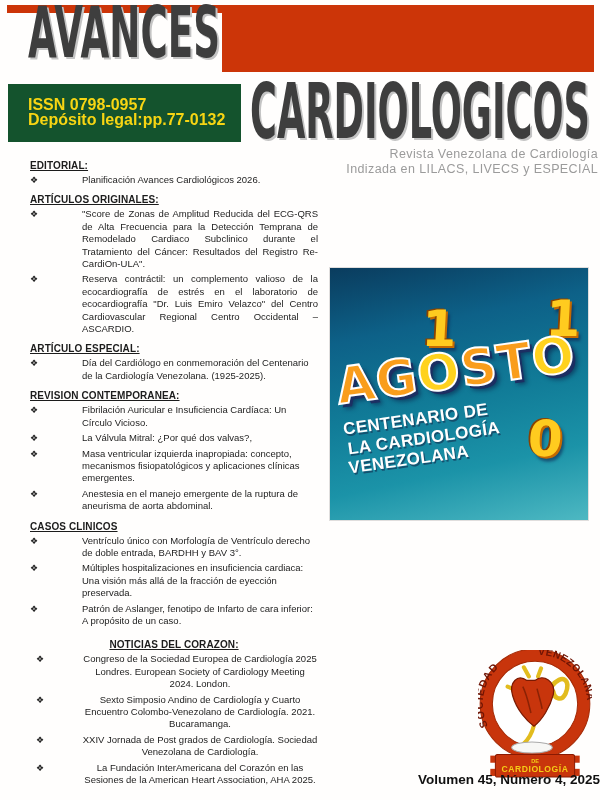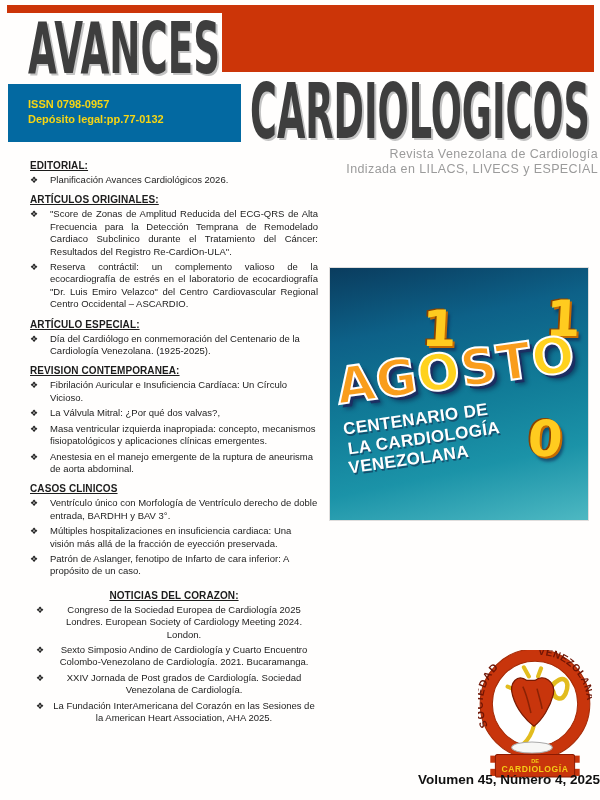--- a/index.html
+++ b/index.html
@@ -1,38 +1,38 @@
 <!DOCTYPE html>
 <html><head>
 <meta charset="utf-8">
 <style>
   html,body{margin:0;padding:0;background:#ffffff;}
   .page{position:relative;width:600px;height:800px;background:#fffefd;overflow:hidden;
         font-family:"Liberation Sans",sans-serif;}
   
   .topbar{position:absolute;left:7px;top:5px;width:587px;height:8px;background:#cc3508;}
-  .title1-wrap{position:absolute;left:26px;top:16px;width:196px;height:64px;
+  .title1-wrap{position:absolute;left:26px;top:0;width:196px;height:64px;
                filter:drop-shadow(2px 2px 0px #c4c4c4);}
   .redblock{position:absolute;left:222px;top:13px;width:372px;height:59px;background:#cc3508;}
-  .issn-block{position:absolute;left:8px;top:84px;width:233px;height:58px;background:#0369a1;
-              color:#f7d513;font-weight:bold;font-size:11px;line-height:15px;
+  .issn-block{position:absolute;left:8px;top:84px;width:233px;height:58px;background:#14532d;
+              color:#f7d513;font-weight:bold;font-size:16px;line-height:15px;
               padding:13px 0 0 20px;box-sizing:border-box;}
   .title2-wrap{position:absolute;left:248px;top:74px;width:346px;height:74px;
                filter:drop-shadow(2px 2px 0px #c4c4c4);}
   .tagline{position:absolute;left:248px;top:147px;width:350px;text-align:right;
            color:#9b9b9b;font-size:12.5px;line-height:15px;letter-spacing:0.4px;}
   
   .toc{position:absolute;left:30px;top:160px;width:288px;color:#1c1c1c;}
   .shdr{font-size:10px;font-weight:bold;text-decoration:underline;margin-bottom:3px;
         letter-spacing:0.1px;}
   .sec{margin-bottom:8px;}
   .sec.big-gap{margin-top:12px;text-align:center;}
   .item{display:flex;margin-bottom:3px;}
   .blt{flex:0 0 20px;width:20px;font-size:9px;line-height:12.4px;color:#222;}
-  .itx{flex:1;font-size:9.5px;line-height:12.4px;}
+  .itx{flex:1;font-size:9.5px;line-height:12.4px;margin-left:32px;}
   .itx.just{text-align:justify;}
   
   .poster{position:absolute;left:330px;top:268px;width:258px;height:252px;overflow:hidden;
           background:linear-gradient(168deg,#0a3c5e 0%,#0d6188 25%,#117c98 52%,#1b93a8 75%,#4db8c2 100%);
           box-shadow:0 0 0 1px #e0dedd;}
   .pdigit{position:absolute;font-family:"DejaVu Sans",sans-serif;font-weight:bold;font-size:50px;
           color:#ffcb1f;transform:skewX(-3deg);line-height:1;
           text-shadow:-2px -1px 0 #8a4200,2px 2px 0 #c66a00,4px 5px 3px rgba(15,30,75,0.55);}
   .d1a{left:92px;top:36px;}
   .d1b{left:216px;top:26px;}

